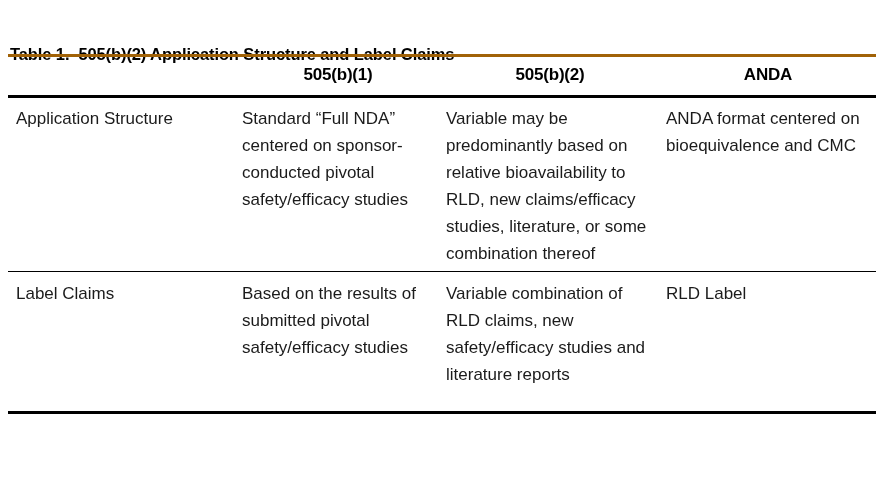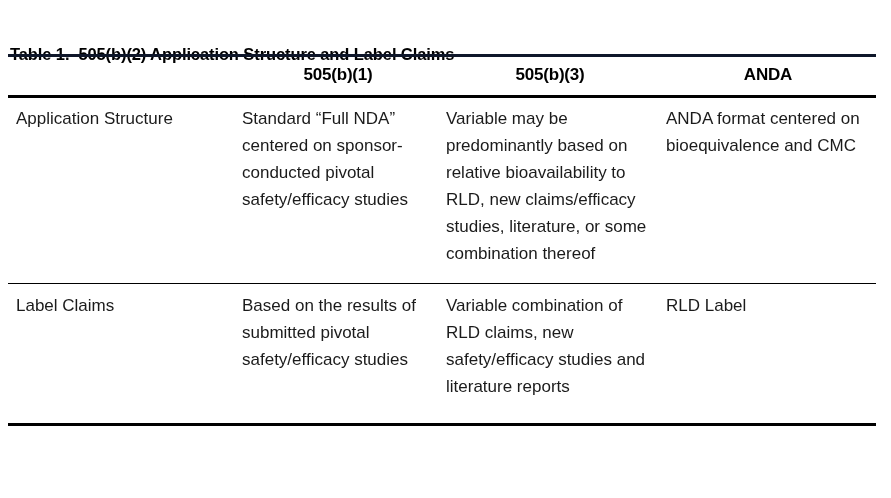--- a/index.html
+++ b/index.html
@@ -43,21 +43,21 @@
     table-layout: fixed;
     font-size: 17px;
     color: #1b1b1b;
   }
   table.claims-table col.c1 { width: 228px; }
   table.claims-table col.c2 { width: 204px; }
   table.claims-table col.c3 { width: 220px; }
   table.claims-table col.c4 { width: 216px; }
 
   thead tr.header-row {
-    border-top: 3px solid #0f172a;
+    border-top: 3px solid #a16207;
     border-bottom: 3px solid #000000;
   }
   thead th {
     font-weight: bold;
     font-size: 17px;
     text-align: center;
     padding: 8px 4px 10px 4px;
     vertical-align: middle;
     color: #000000;
     letter-spacing: -0.2px;
@@ -73,21 +73,21 @@
     font-size: 17px;
     font-weight: normal;
   }
   tbody tr.data-row td.rowlabel {
     text-align: left;
     padding-left: 8px;
   }
   tbody tr.data-row td.cellvalue {
   }
   tbody tr.row-structure td {
-    padding-bottom: 16px;
+    padding-bottom: 4px;
   }
   tbody tr.row-label-claims td {
     padding-top: 8px;
     padding-bottom: 23px;
   }
   tr.mid-rule-row td {
     height: 0;
     padding: 0;
     border-top: 1.5px solid #000000;
     line-height: 0;
@@ -113,21 +113,21 @@
       <colgroup>
         <col class="c1">
           <col class="c2">
           <col class="c3">
           <col class="c4">
       </colgroup>
       <thead>
         <tr class="header-row">
           <th class="col-head-blank"></th>
           <th>505(b)(1)</th>
-          <th>505(b)(3)</th>
+          <th>505(b)(2)</th>
           <th>ANDA</th>
         </tr>
       </thead>
       <tbody>
         <tr class="data-row row-structure">
           <td class="rowlabel">Application Structure</td>
           <td class="cellvalue">Standard “Full NDA” centered on sponsor-conducted pivotal safety/efficacy studies</td>
           <td class="cellvalue">Variable may be predominantly based on relative bioavailability to RLD, new claims/efficacy studies, literature, or some combination thereof</td>
           <td class="cellvalue">ANDA format centered on bioequivalence and CMC</td>
         </tr>

